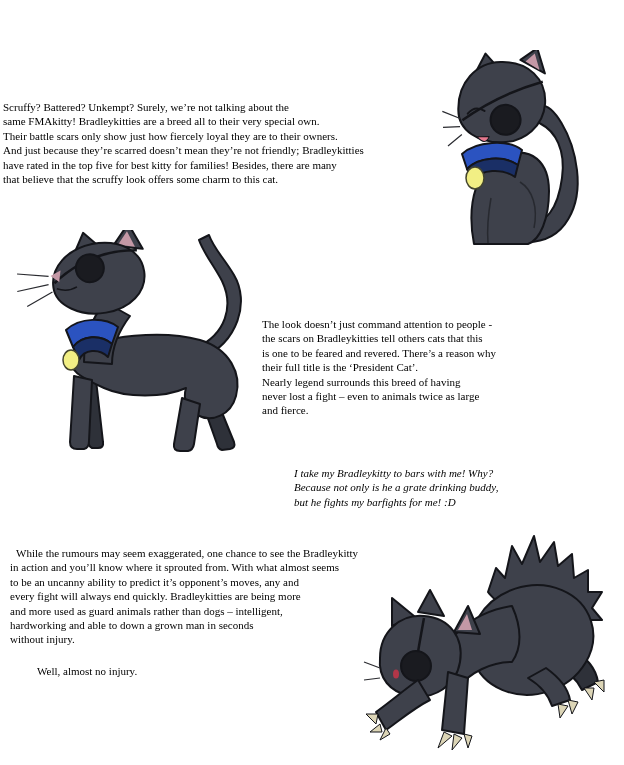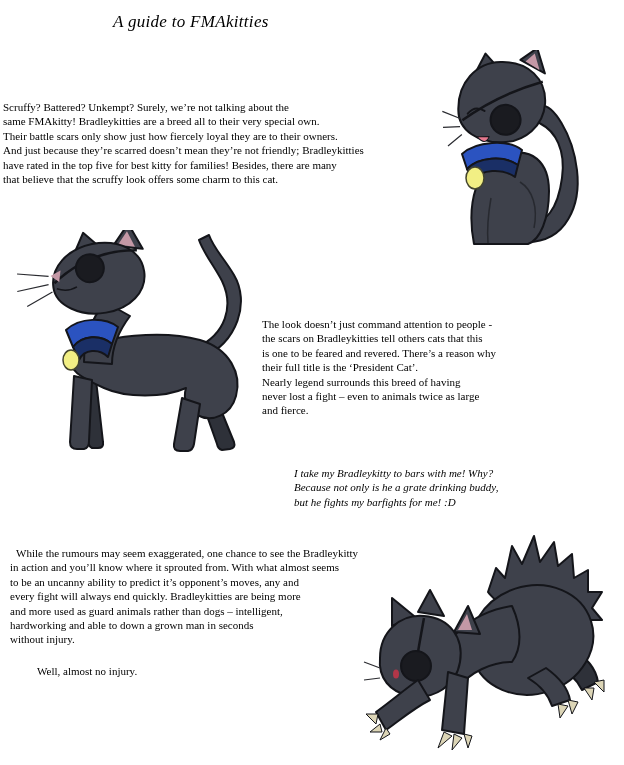--- a/index.html
+++ b/index.html
@@ -27,21 +27,20 @@
   .cat svg { display:block; }
   #cat-sitting  { left:441px; top:50px; }
   #cat-standing { left:8px;   top:230px; }
   #cat-pouncing { left:362px; top:528px; }
 </style>
 </head>
 <body>
 
 <div class="canvas">
 
-  <div class="page-title">A guide to FMAkitties</div>
 
   <div class="para para-intro">Scruffy? Battered? Unkempt? Surely, we’re not talking about the
 same FMAkitty! Bradleykitties are a breed all to their very special own.
 Their battle scars only show just how fiercely loyal they are to their owners.
 And just because they’re scarred doesn’t mean they’re not friendly; Bradleykitties
 have rated in the top five for best kitty for families! Besides, there are many
 that believe that the scruffy look offers some charm to this cat.</div>
 
   <div class="cat" id="cat-sitting">
     <svg width="147" height="200" viewBox="0 0 147 200">

